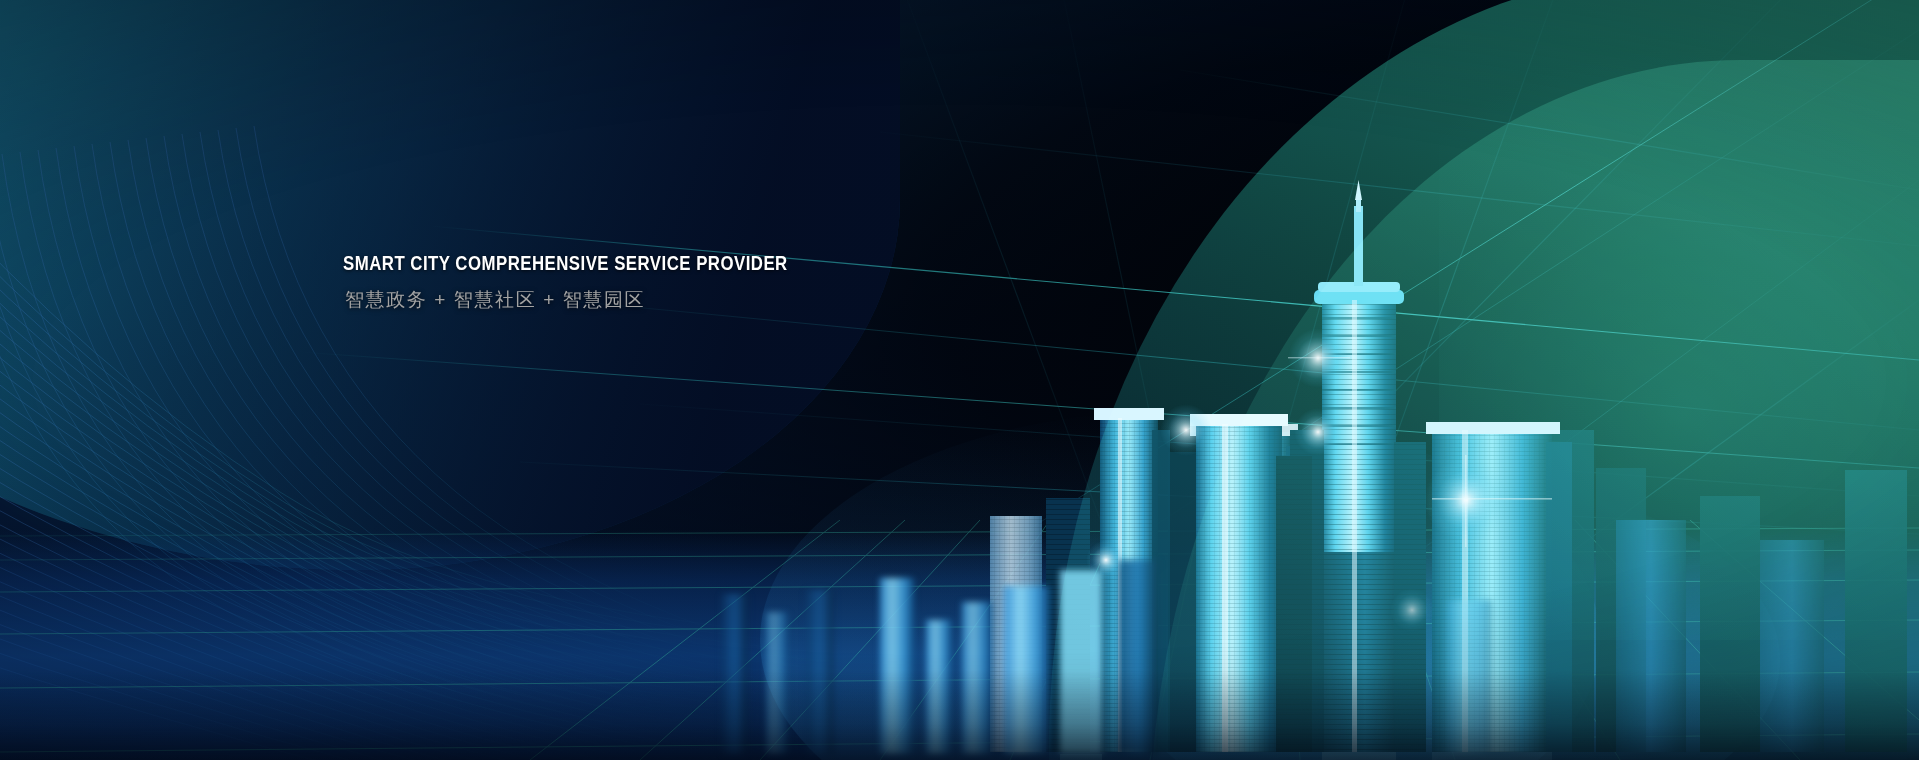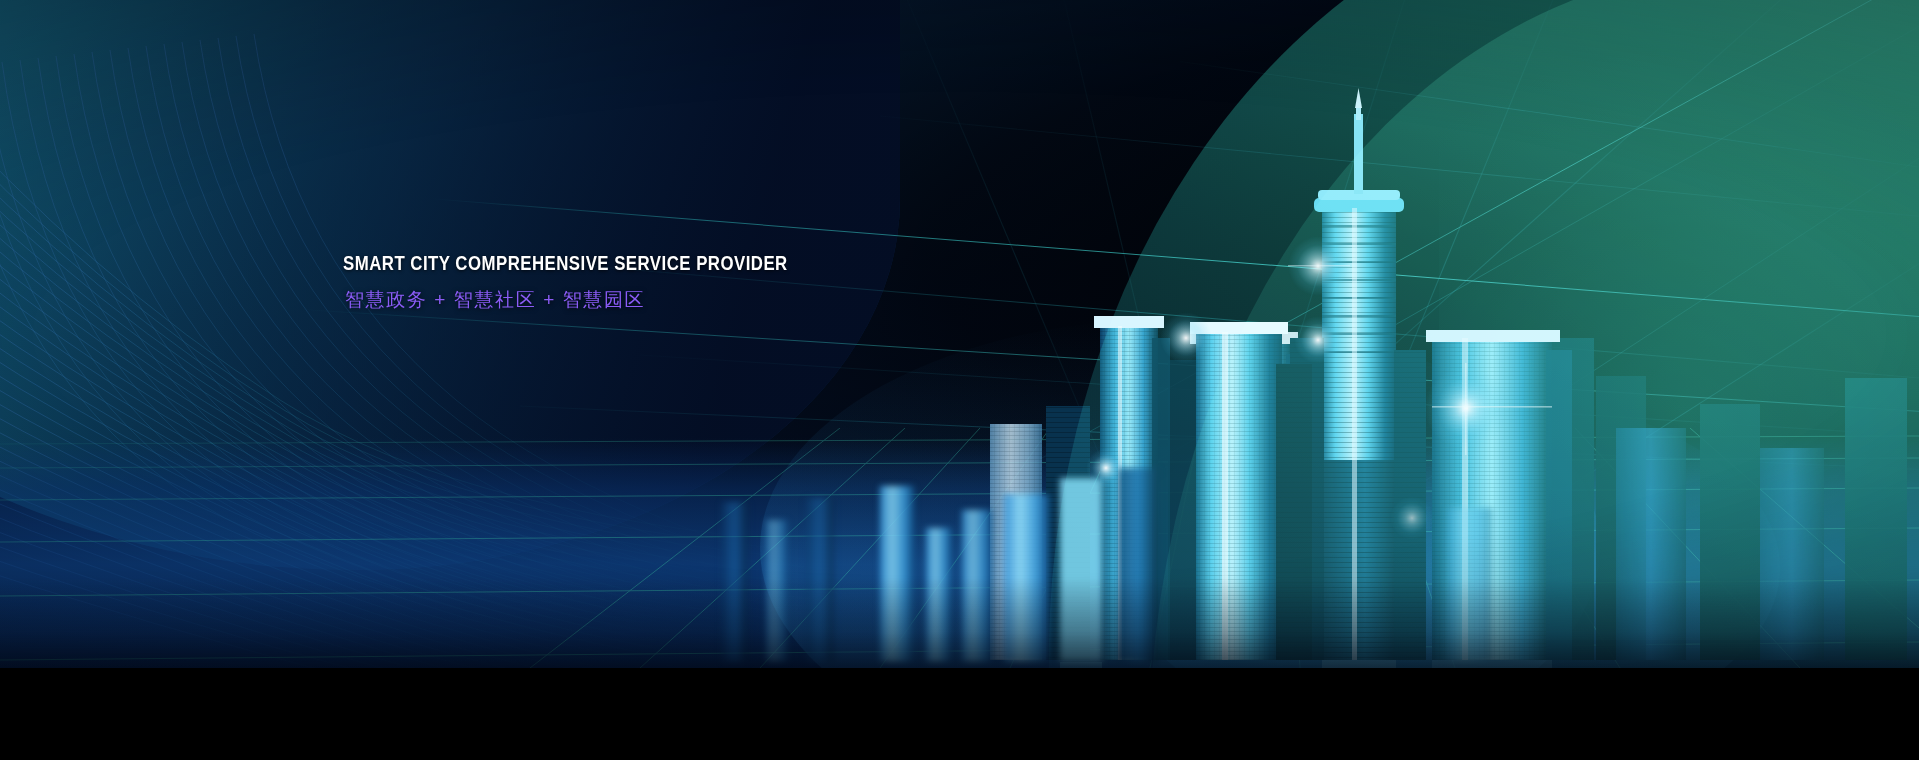--- a/index.html
+++ b/index.html
@@ -6,21 +6,21 @@
   html, body {
     margin: 0;
     padding: 0;
     background: #000;
   }
   * { box-sizing: border-box; }
 
   .banner {
     position: relative;
     width: 1919px;
-    height: 668px;
+    height: 760px;
     overflow: hidden;
     background: #03122b;
     font-family: "Liberation Sans", "DejaVu Sans", sans-serif;
   }
 
   
   .layer { position: absolute; inset: 0; }
 
   .sky-base {
     background:
@@ -141,21 +141,21 @@
     color: #2fc78d;
     font-size: 59px;
     font-weight: 700;
     letter-spacing: 5px;
     line-height: 1.08;
     white-space: nowrap;
     text-shadow: 0 2px 12px rgba(0,0,0,0.5), 0 0 26px rgba(47,199,141,0.18);
   }
   .subline {
     margin: 17px 0 0 2px;
-    color: #8b5cf6;
+    color: #a3a3a3;
     font-size: 19px;
     font-weight: 400;
     letter-spacing: 1.6px;
     line-height: 1;
     white-space: nowrap;
     text-shadow: 0 1px 5px rgba(0,0,0,0.8);
   }
 </style>
 </head>
 <body>

